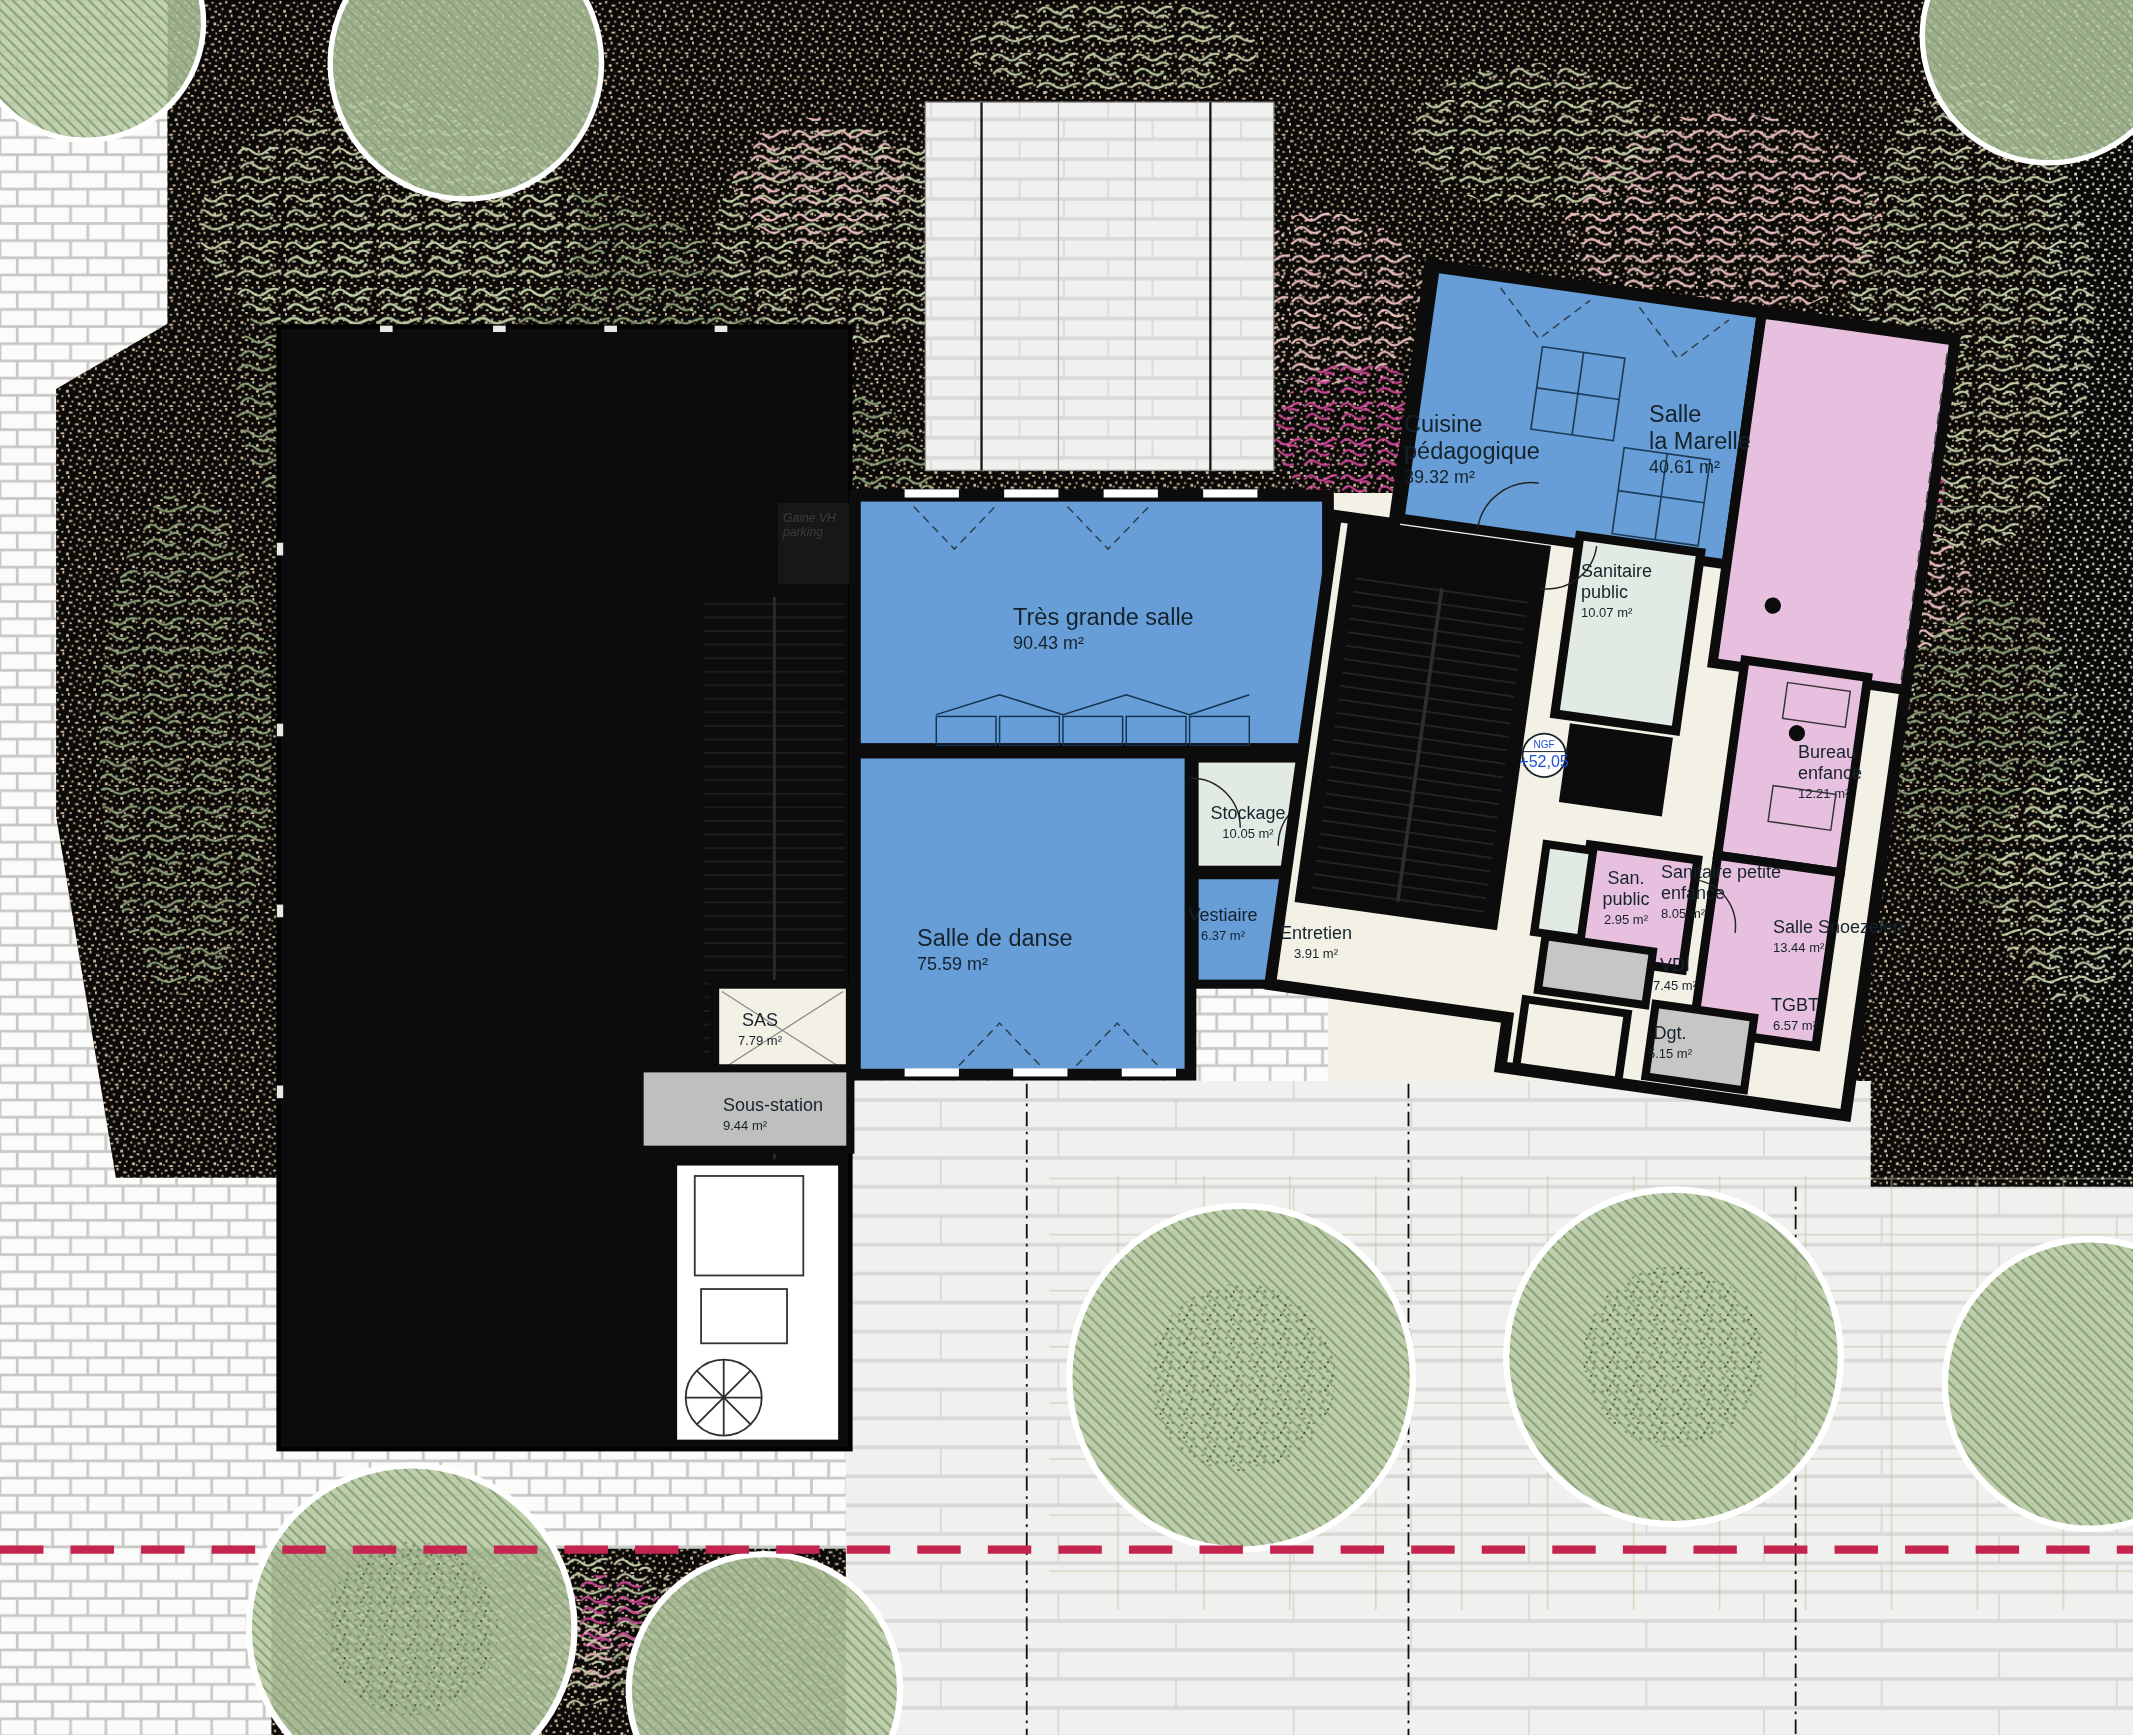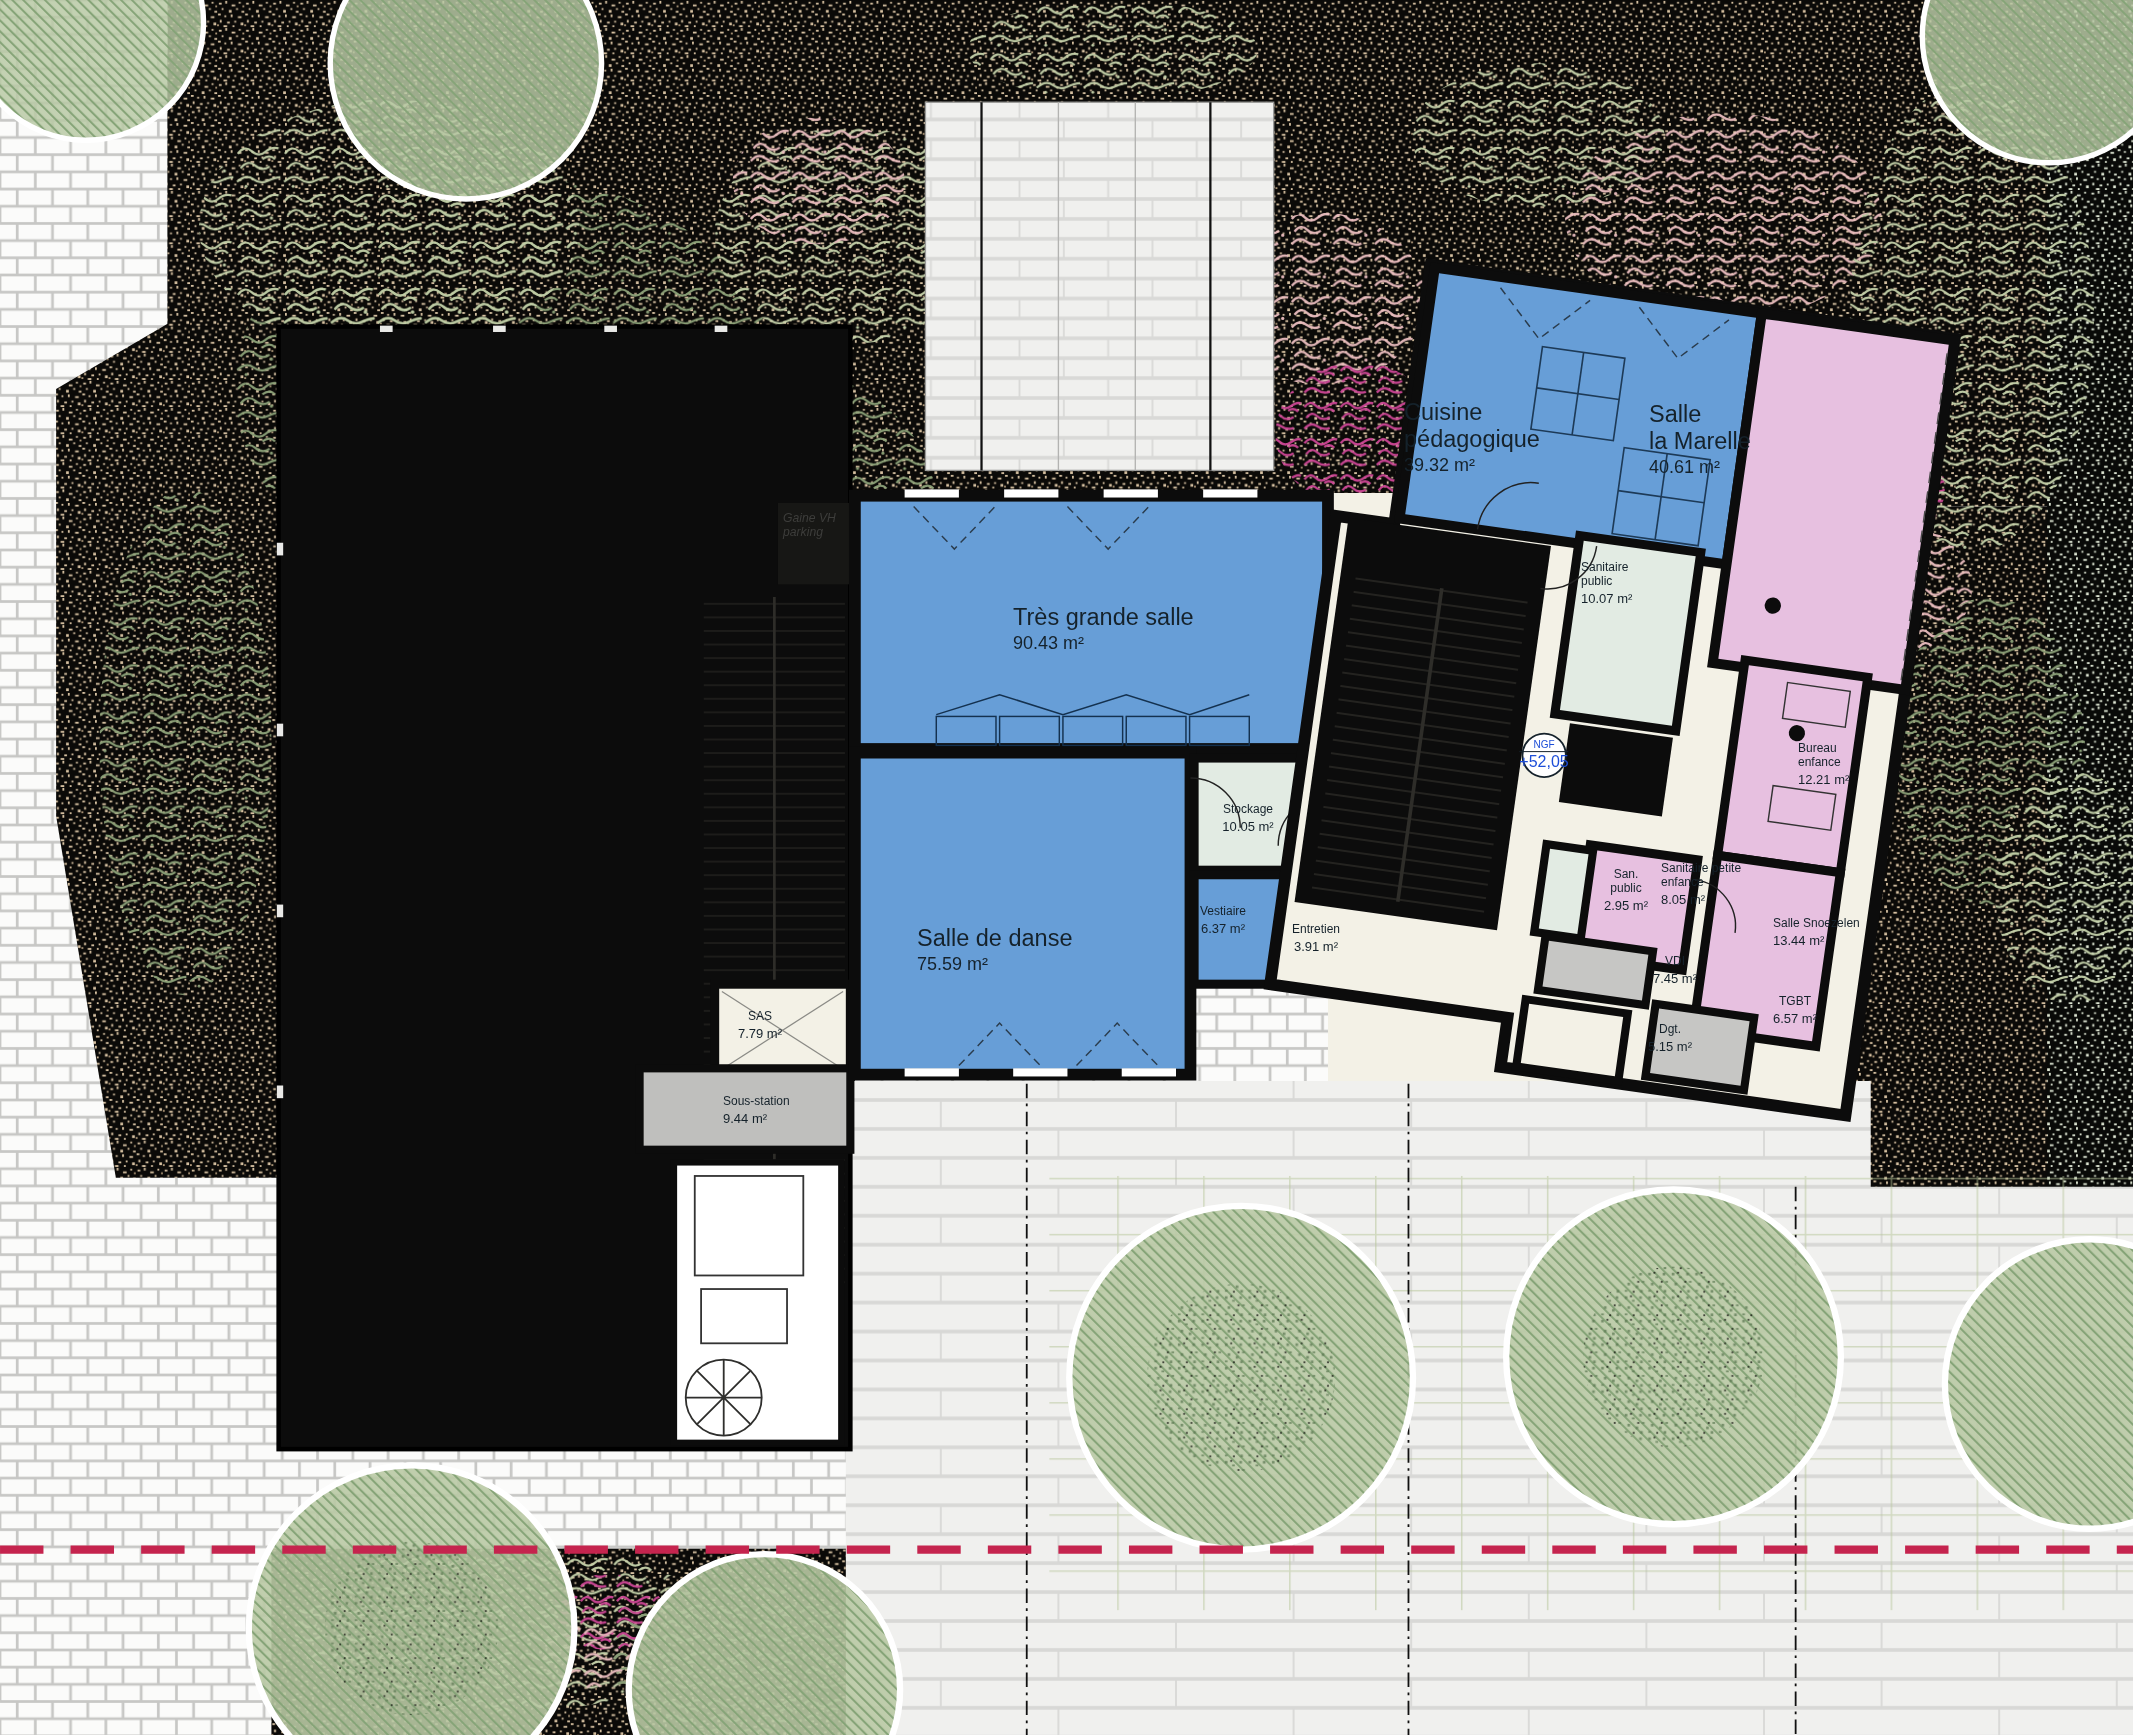--- a/index.html
+++ b/index.html
@@ -5,21 +5,21 @@
   html,body{margin:0;padding:0;background:#efefec;}
   .stage{position:relative;width:2134px;height:1735px;overflow:hidden;
          font-family:"Liberation Sans",sans-serif;}
   .stage svg{position:absolute;left:0;top:0;}
   .labels{position:absolute;left:0;top:0;width:100%;height:100%;pointer-events:none;}
   .lbl{position:absolute;color:#15222b;line-height:1.16;white-space:nowrap;}
   .lbl .nm{display:block;}
   .lbl .ar{display:block;margin-top:1.8px;}
   .big .nm{font-size:23.5px;}
   .big .ar{font-size:18px;}
-  .med .nm{font-size:12px;}
+  .med .nm{font-size:18px;}
   .med .ar{font-size:13px;}
   .c{transform:translateX(-50%);text-align:center;}
   .gaine{color:#3d3d3b;font-style:italic;}
   .gaine .nm{font-size:12.2px;font-style:italic;}
   .ngf-lbl{position:absolute;text-align:center;transform:translate(-50%,-50%);color:#1d4ed8;}
   .ngf-lbl .l1{display:block;font-size:10px;border-bottom:1.3px solid #15222b;padding:0 5.4px 0.9px 5.4px;}
   .ngf-lbl .l2{display:block;font-size:16px;padding-top:0.9px;}
 </style>
 </head>
 <body>
@@ -410,21 +410,21 @@
     <circle cx="2265" cy="40" r="140" fill="url(#phatch)"></circle>
     <circle cx="2265" cy="40" r="140" fill="none" stroke="#ffffff" stroke-width="6"></circle>
   </g>
 </g>
 
 <line x1="0" y1="1713" x2="2359" y2="1713" stroke="#C5244E" stroke-width="9" stroke-dasharray="48 30"></line>
 </svg>
 
 <div class="labels">
 
-  <div class="lbl big" style="left:1404px;top:399px">
+  <div class="lbl big" style="left:1404px;top:411px">
     <span class="nm">Cuisine</span>
     <span class="nm">pédagogique</span>
     <span class="ar">39.32 m²</span>
   </div>
 
   <div class="lbl big" style="left:1649px;top:401px">
     <span class="nm">Salle</span>
     <span class="nm">la Marelle</span>
     <span class="ar">40.61 m²</span>
   </div>

